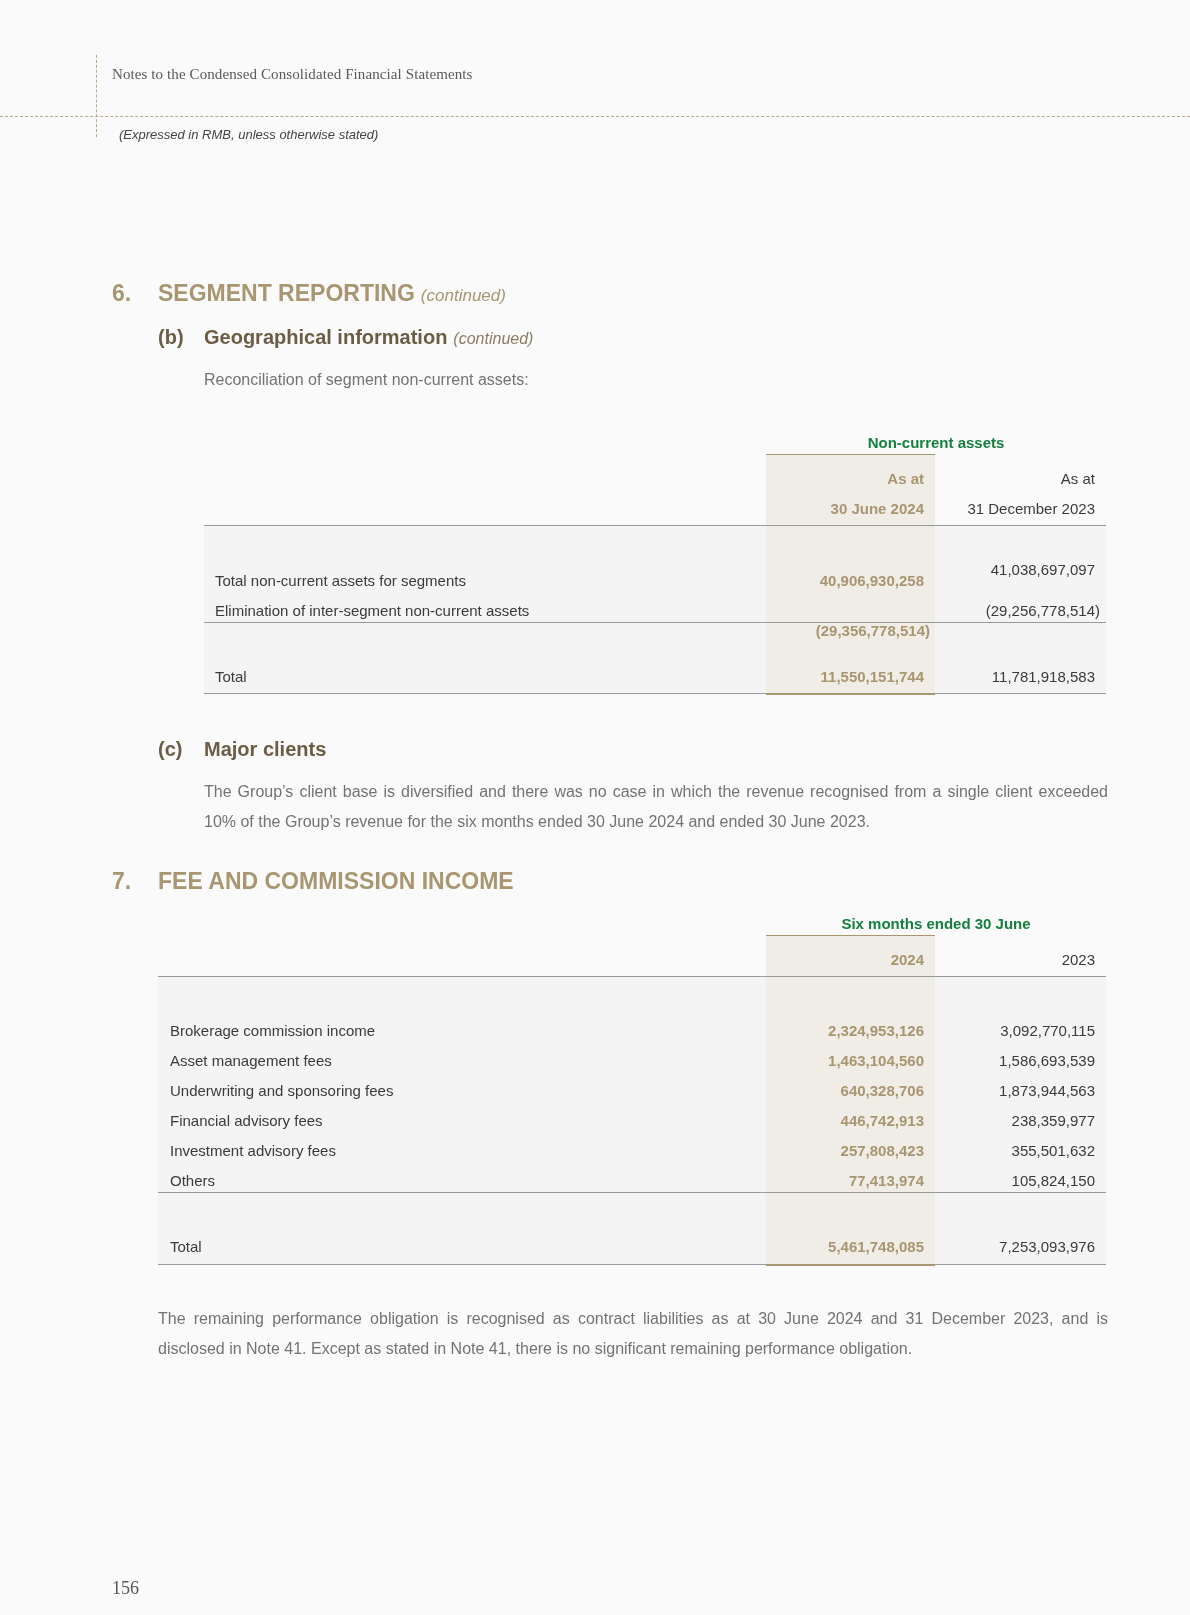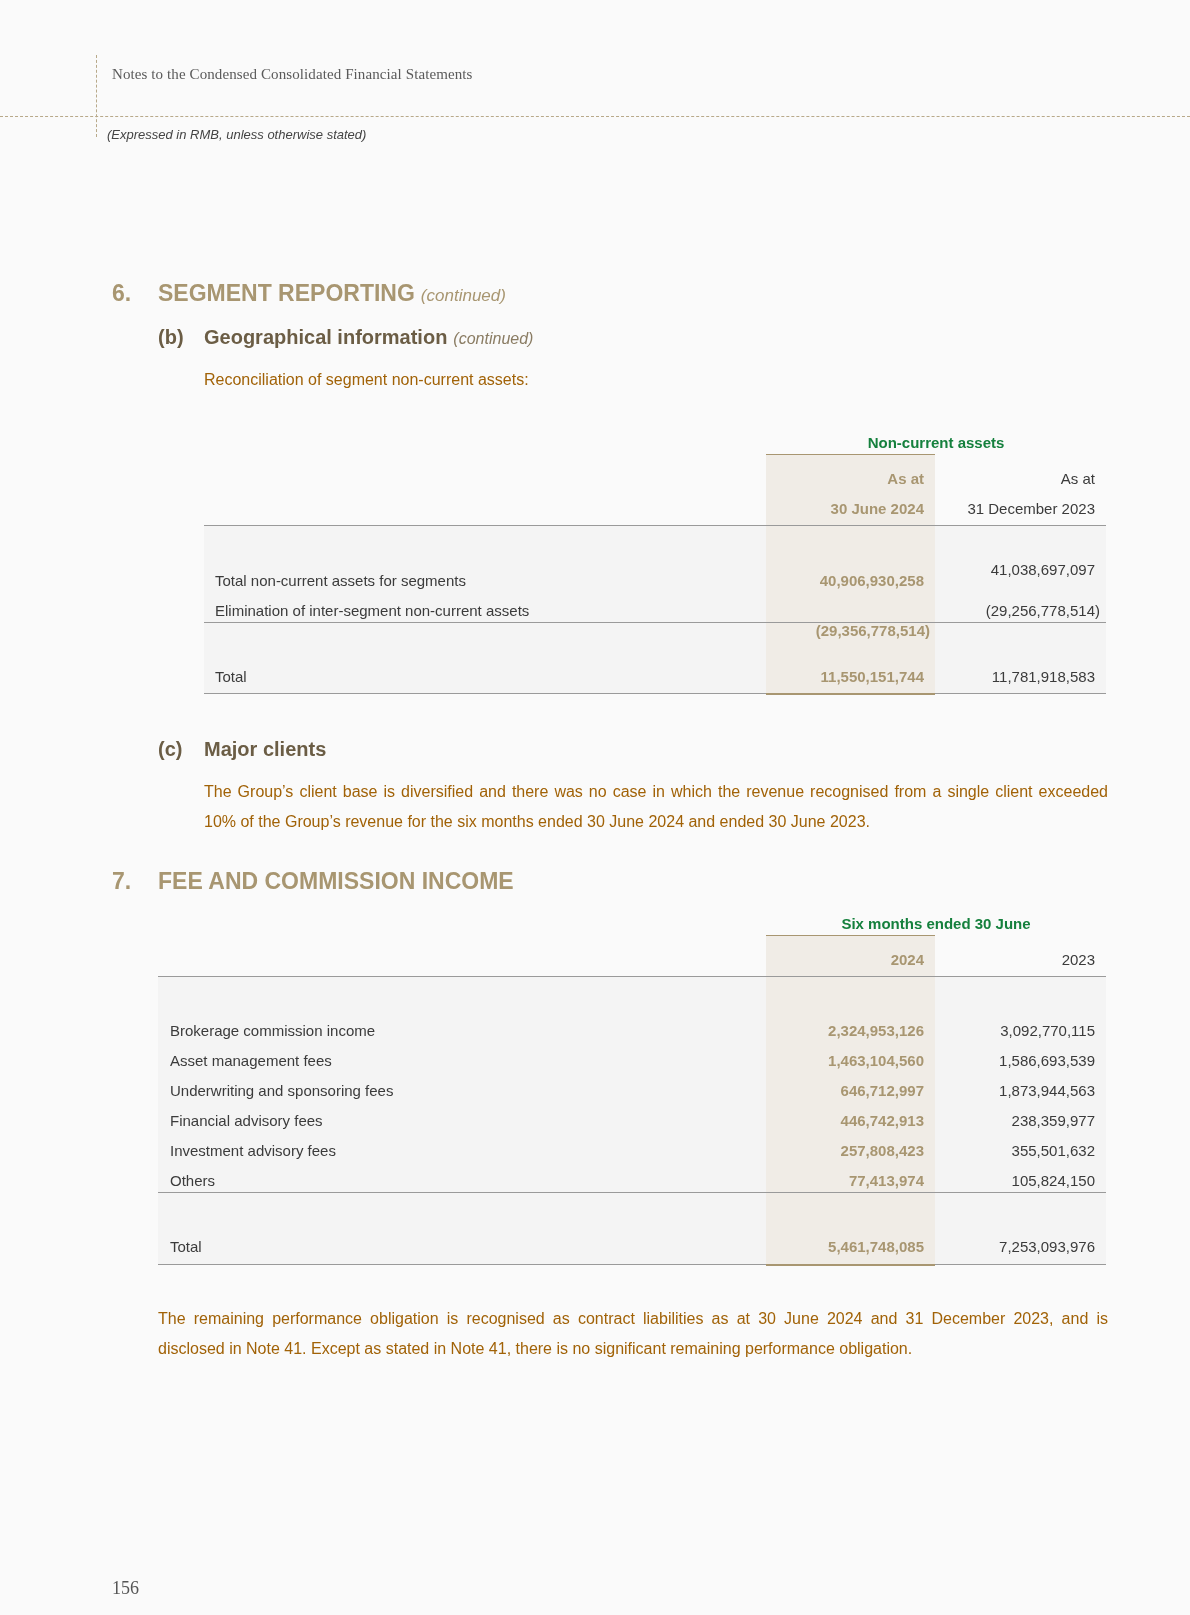--- a/index.html
+++ b/index.html
@@ -19,32 +19,32 @@
   .hdr-hline {
     position: absolute; left: 0; top: 116px; width: 1190px; height: 0;
     border-top: 1px dashed #b8a98a;
   }
   .hdr-title {
     position: absolute; left: 112px; top: 66px;
     font-family: "Liberation Serif", "DejaVu Serif", serif;
     font-size: 15px; color: #5a5a5a; letter-spacing: 0.1px;
   }
   .hdr-sub {
-    position: absolute; left: 107px; top: 127px;
+    position: absolute; left: 119px; top: 127px;
     font-size: 13px; font-style: italic; color: #444;
   }
   .sec-num, .sec-title {
     position: absolute; font-weight: bold; font-size: 23px; color: #a89671;
   }
   .sec-cont { font-style: italic; font-weight: normal; font-size: 17px; color: #a89671; margin-left: 6px; }
   .sub-num, .sub-title {
     position: absolute; font-weight: bold; font-size: 20px; color: #6b5d45;
   }
   .sub-cont { font-style: italic; font-weight: normal; font-size: 16px; color: #8a7c63; margin-left: 6px; }
-  .para { position: absolute; font-size: 16px; color: #a16207; line-height: 30px; }
+  .para { position: absolute; font-size: 16px; color: #737373; line-height: 30px; }
 
   
   .hl-col { position: absolute; background: #f0ece6; }
   .row-bg { position: absolute; background: #f4f4f4; }
   .rule { position: absolute; height: 0; border-top: 1px solid #9a9a9a; }
   .rule-gold { position: absolute; height: 0; border-top: 1px solid #a89671; }
   .rule-gold-thick { position: absolute; height: 0; border-top: 2px solid #a89671; }
   .th-group { position: absolute; font-weight: bold; font-size: 15px; color: #15803d; text-align: center; }
   .cell { position: absolute; font-size: 15px; color: #3b3b3b; white-space: nowrap; }
   .cell.num { text-align: right; }
@@ -126,21 +126,21 @@
     <div class="cell cur" style="left:766px; top:1022px; width:158px;">2,324,953,126</div>
     <div class="cell num" style="left:935px; top:1022px; width:160px;">3,092,770,115</div>
   </div>
   <div>
     <div class="cell" style="left:170px; top:1052px;">Asset management fees</div>
     <div class="cell cur" style="left:766px; top:1052px; width:158px;">1,463,104,560</div>
     <div class="cell num" style="left:935px; top:1052px; width:160px;">1,586,693,539</div>
   </div>
   <div>
     <div class="cell" style="left:170px; top:1082px;">Underwriting and sponsoring fees</div>
-    <div class="cell cur" style="left:766px; top:1082px; width:158px;">646,712,997</div>
+    <div class="cell cur" style="left:766px; top:1082px; width:158px;">640,328,706</div>
     <div class="cell num" style="left:935px; top:1082px; width:160px;">1,873,944,563</div>
   </div>
   <div>
     <div class="cell" style="left:170px; top:1112px;">Financial advisory fees</div>
     <div class="cell cur" style="left:766px; top:1112px; width:158px;">446,742,913</div>
     <div class="cell num" style="left:935px; top:1112px; width:160px;">238,359,977</div>
   </div>
   <div>
     <div class="cell" style="left:170px; top:1142px;">Investment advisory fees</div>
     <div class="cell cur" style="left:766px; top:1142px; width:158px;">257,808,423</div>

